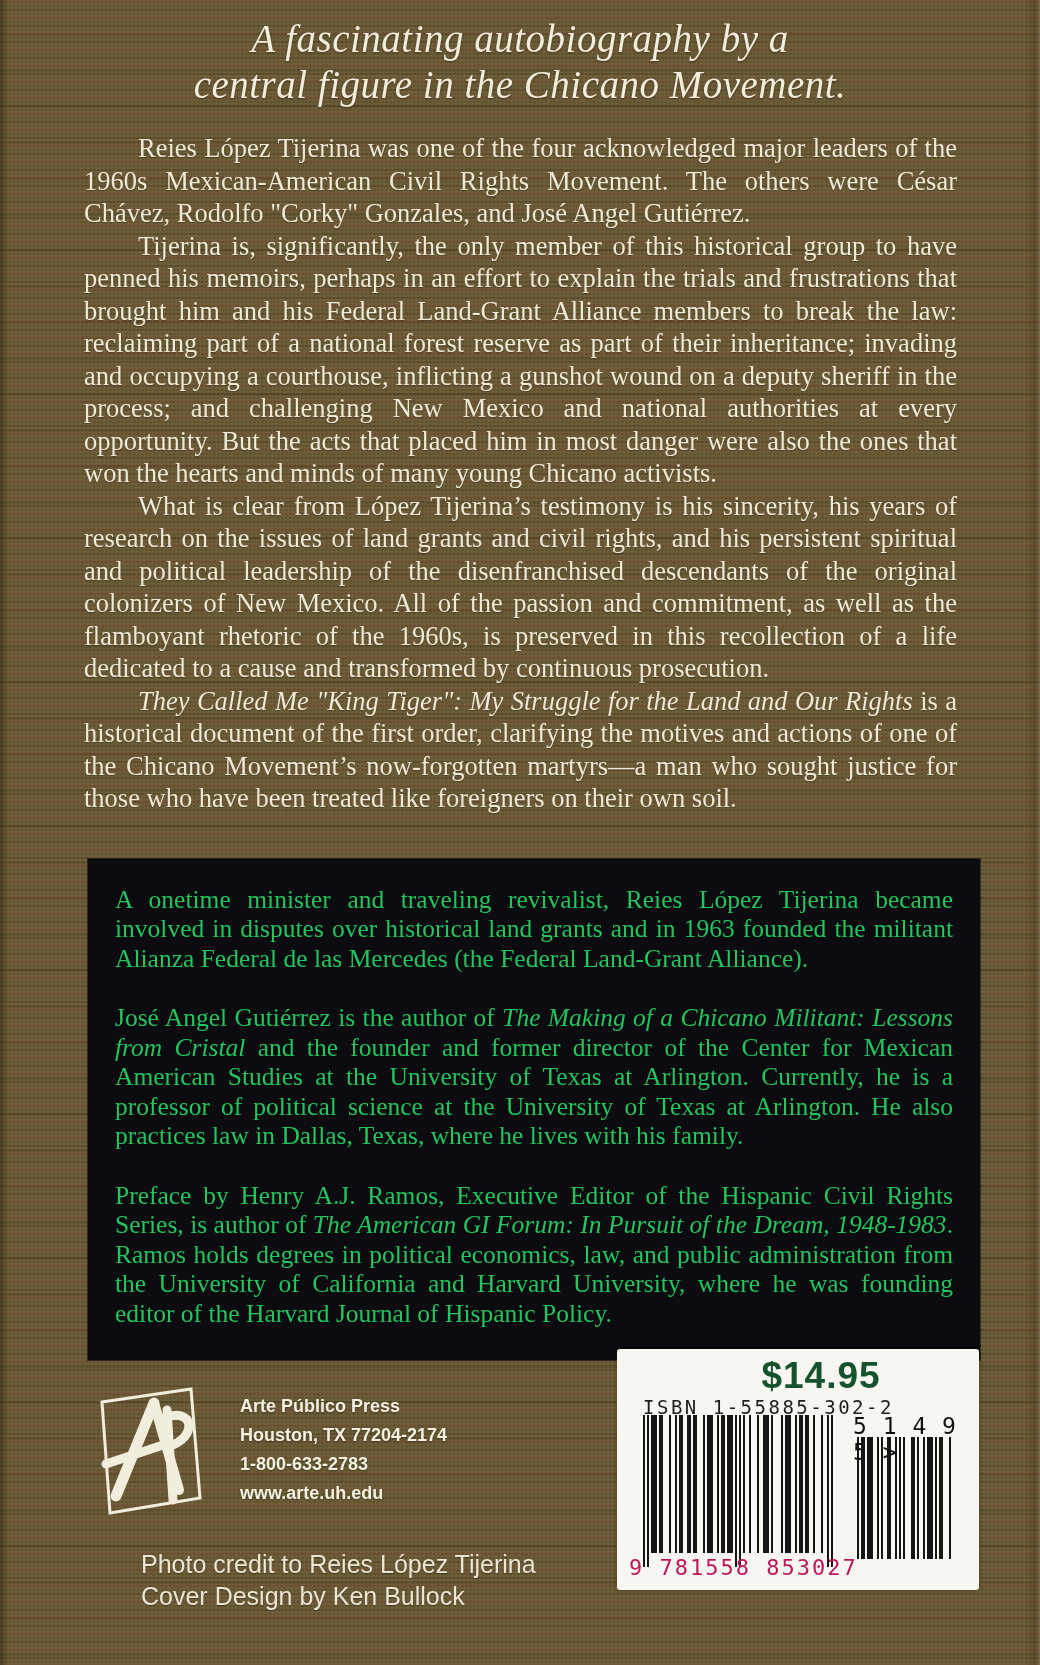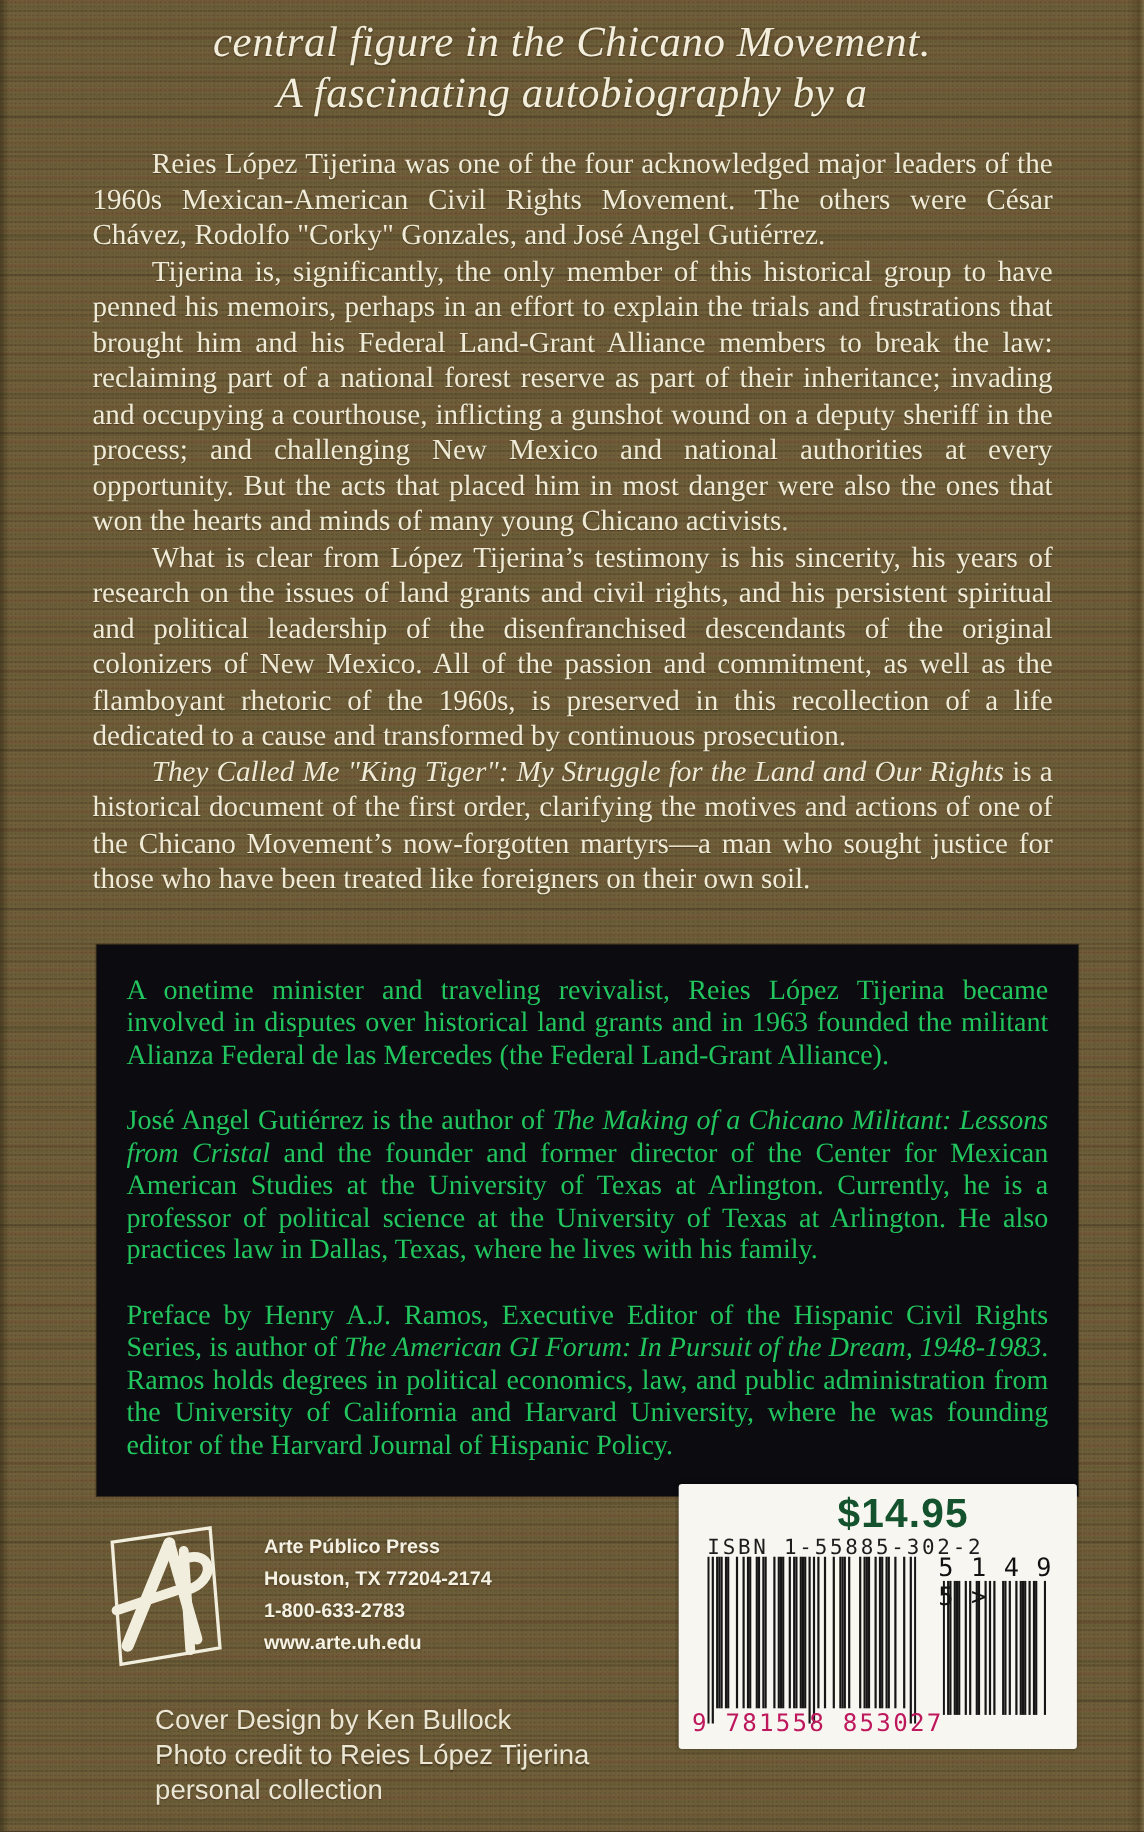--- a/index.html
+++ b/index.html
@@ -71,22 +71,22 @@
   }
   #supp-svg{position:absolute;left:240px;top:88px;}
   .barcode rect{fill:#161616;}
 </style>
 </head>
 <body>
 
 <div class="page">
 
   <div class="tagline">
+    <div>A fascinating autobiography by a</div>
     <div>central figure in the Chicano Movement.</div>
-    <div>A fascinating autobiography by a</div>
   </div>
 
   <div class="synopsis">
     <p>Reies López Tijerina was one of the four acknowledged major leaders of the 1960s Mexican-American Civil Rights Movement. The others were César Chávez, Rodolfo "Corky" Gonzales, and José Angel Gutiérrez.</p>
     <p>Tijerina is, significantly, the only member of this historical group to have penned his memoirs, perhaps in an effort to explain the trials and frustrations that brought him and his Federal Land-Grant Alliance members to break the law: reclaiming part of a national forest reserve as part of their inheritance; invading and occupying a courthouse, inflicting a gunshot wound on a deputy sheriff in the process; and challenging New Mexico and national authorities at every opportunity. But the acts that placed him in most danger were also the ones that won the hearts and minds of many young Chicano activists.</p>
     <p>What is clear from López Tijerina’s testimony is his sincerity, his years of research on the issues of land grants and civil rights, and his persistent spiritual and political leadership of the disenfranchised descendants of the original colonizers of New Mexico. All of the passion and commitment, as well as the flamboyant rhetoric of the 1960s, is preserved in this recollection of a life dedicated to a cause and transformed by continuous prosecution.</p>
     <p><i>They Called Me "King Tiger": My Struggle for the Land and Our Rights</i><span> is a historical document of the first order, clarifying the motives and actions of one of the Chicano Movement’s now-forgotten martyrs—a man who sought justice for those who have been treated like foreigners on their own soil.</span></p>
   </div>
 
   <div class="author-box">
@@ -107,23 +107,22 @@
   </div>
 
   <div class="publisher-info">
     <div>Arte Público Press</div>
     <div>Houston, TX 77204-2174</div>
     <div>1-800-633-2783</div>
     <div>www.arte.uh.edu</div>
   </div>
 
   <div class="credits">
+    <div>Photo credit to Reies López Tijerina</div>
     <div>Cover Design by Ken Bullock</div>
-    <div>Photo credit to Reies López Tijerina</div>
-    <div>personal collection</div>
   </div>
 
   <div class="price-label">
     <div class="price">$14.95</div>
     <div class="isbn">ISBN 1-55885-302-2</div>
     <svg id="ean-svg" class="barcode" width="190" height="152">
         <rect x="0" y="0" width="2" height="152"></rect>
         <rect x="4" y="0" width="2" height="152"></rect>
         <rect x="8" y="0" width="2" height="138"></rect>
         <rect x="10" y="0" width="2" height="138"></rect>

